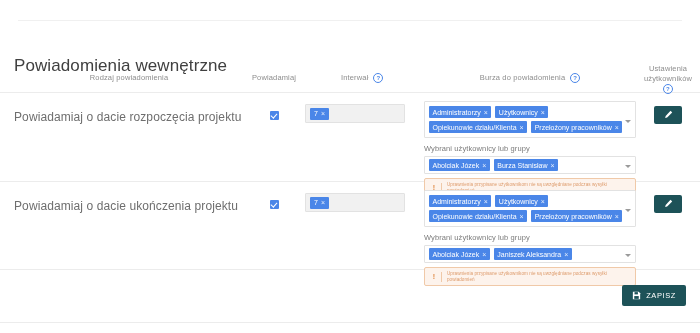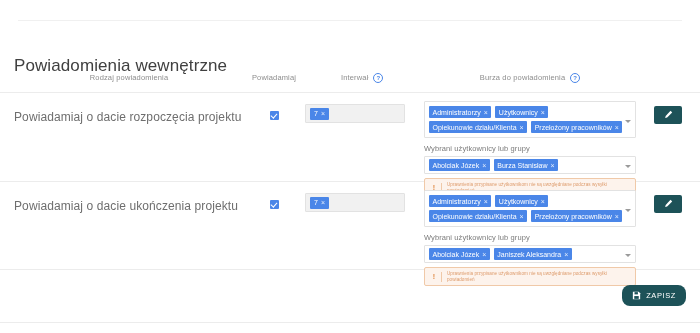--- a/index.html
+++ b/index.html
@@ -116,21 +116,21 @@
   .btn-edit{
     display:inline-flex;align-items:center;justify-content:center;
     width:28px;height:18px;background:#1d5258;border-radius:2px;cursor:pointer;
   }
   .btn-edit svg{width:9px;height:9px;}
 
   
   .btn-save{
     position:absolute;right:14px;top:285px;
     display:inline-flex;align-items:center;gap:5px;
-    background:#1d5258;color:#fff;border-radius:8px;
+    background:#1d5258;color:#fff;border-radius:2px;
     padding:6px 10px;font-size:7.5px;letter-spacing:.6px;cursor:pointer;
   }
   .btn-save svg{width:9px;height:9px;}
 
   .bottom-divider{position:absolute;left:0;top:322px;width:700px;height:1px;background:#ececec;}
 </style>
 </head>
 <body>
 
 <div class="page">
@@ -144,20 +144,25 @@
     <div class="row hdr">
       <div class="cell c-kind">Rodzaj powiadomienia</div>
       <div class="cell c-notify">Powiadamiaj</div>
       <div class="cell c-interval">
         <span>Interwał</span>
         <span class="qmark">?</span>
       </div>
       <div class="cell c-people">
         <span>Burza do powiadomienia</span>
         <span class="qmark">?</span>
+      </div>
+      <div class="cell c-settings">
+        <span>Ustawienia</span><br>
+        <span>użytkowników</span><br>
+        <span class="qmark blk">?</span>
       </div>
     </div>
 
     <div class="row drow r1">
       <div class="cell c-kind">
         <span class="kind-label">Powiadamiaj o dacie rozpoczęcia projektu</span>
       </div>
 
       <div class="cell c-notify">
         <span class="chk"></span>

